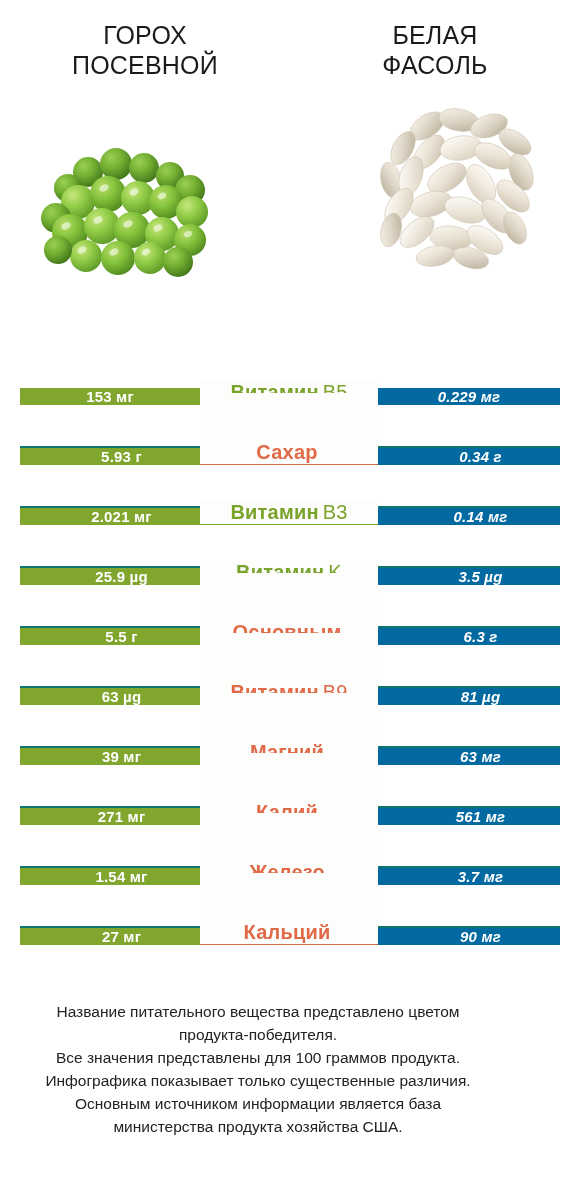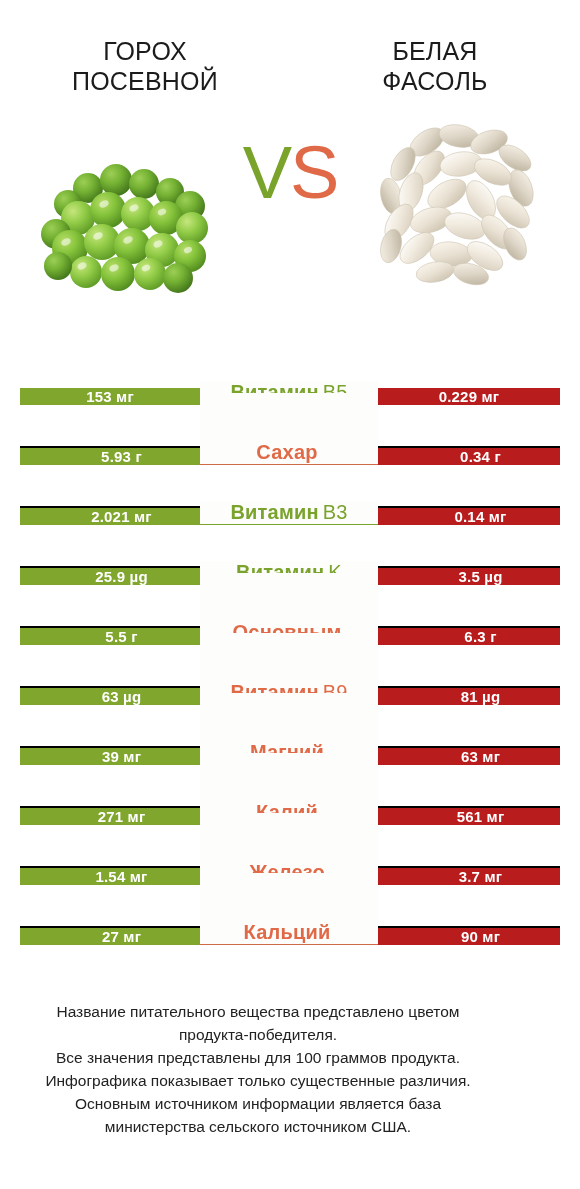--- a/index.html
+++ b/index.html
@@ -13,21 +13,21 @@
     font-family: "Liberation Sans", "DejaVu Sans", sans-serif;
     -webkit-font-smoothing: antialiased;
     overflow: hidden;
     position: relative;
   }
 
   
   .header-row {
     display: flex;
     width: 580px;
-    padding-top: 36px;
+    padding-top: 20px;
     box-sizing: border-box;
   }
   .header-cell {
     flex: 0 0 50%;
     text-align: center;
     font-size: 25px;
     line-height: 30px;
     color: #1b1b1b;
     font-weight: 400;
     letter-spacing: 0.2px;
@@ -89,39 +89,40 @@
     font-weight: 700;
     letter-spacing: 0.2px;
   }
   .cell-left {
     flex: 0 0 180px;
     background: #80a62e;
     color: #ffffff;
   }
   .cell-right {
     flex: 0 0 182px;
-    background: #b91c1c;
+    background: #0369a1;
     color: #ffffff;
+    font-style: italic;
   }
   .cell-mid {
     flex: 1 1 auto;
     background: #fdfdfb;
     font-size: 20px;
     border-bottom: 1px solid transparent;
   }
   .cell-mid .nutrient-main { font-weight: 700; }
   .cell-mid .nutrient-sub  { font-weight: 400; margin-left: 4px; }
   .win-green { color: #7aa32c; }
   .win-orange { color: #e06a47; margin-top: 48px; }
   .sep-green  { border-bottom-color: #7aa32c; }
   .sep-orange { border-bottom-color: #cf6a48; }
 
   
   .row + .row .cell-left,
-  .row + .row .cell-right { border-top: 2px solid #000000; padding-left: 23px; }
+  .row + .row .cell-right { border-top: 2px solid #0f766e; padding-left: 23px; }
 
   
   .footer {
     position: absolute;
     left: 0;
     top: 1000px;
     width: 516px;
     text-align: center;
     font-size: 15.5px;
     line-height: 23px;
@@ -202,23 +203,20 @@
         <ellipse cx="104" cy="90" rx="4.6" ry="3.2" transform="rotate(-25 104 90)"></ellipse>
         <ellipse cx="52" cy="148" rx="4.6" ry="3.2" transform="rotate(-25 52 148)"></ellipse>
         <ellipse cx="84" cy="150" rx="4.8" ry="3.3" transform="rotate(-25 84 150)"></ellipse>
         <ellipse cx="116" cy="150" rx="4.4" ry="3" transform="rotate(-25 116 150)"></ellipse>
         <ellipse cx="132" cy="94" rx="4.4" ry="3" transform="rotate(-25 132 94)"></ellipse>
         <ellipse cx="158" cy="132" rx="4.2" ry="2.9" transform="rotate(-25 158 132)"></ellipse>
       </g>
     </g>
   </svg>
 
-  <div class="vs">
-    <span class="v">V</span><span class="s">S</span>
-  </div>
 
   <svg class="img-box img-right" viewBox="0 0 200 200">
     <defs>
       <linearGradient id="bg1" x1="0%" y1="0%" x2="60%" y2="100%">
         <stop offset="0%" stop-color="#ffffff"></stop>
         <stop offset="50%" stop-color="#f2ece1"></stop>
         <stop offset="100%" stop-color="#ddd4c4"></stop>
       </linearGradient>
       <linearGradient id="bg2" x1="10%" y1="0%" x2="70%" y2="100%">
         <stop offset="0%" stop-color="#fbf7ef"></stop>
@@ -357,14 +355,14 @@
   </div>
 
 </div>
 
 <div class="footer">
   <p>Название питательного вещества представлено цветом</p>
   <p>продукта-победителя.</p>
   <p>Все значения представлены для 100 граммов продукта.</p>
   <p>Инфографика показывает только существенные различия.</p>
   <p>Основным источником информации является база</p>
-  <p>министерства сельского источником США.</p>
+  <p>министерства продукта хозяйства США.</p>
 </div>
 
 </body></html>

